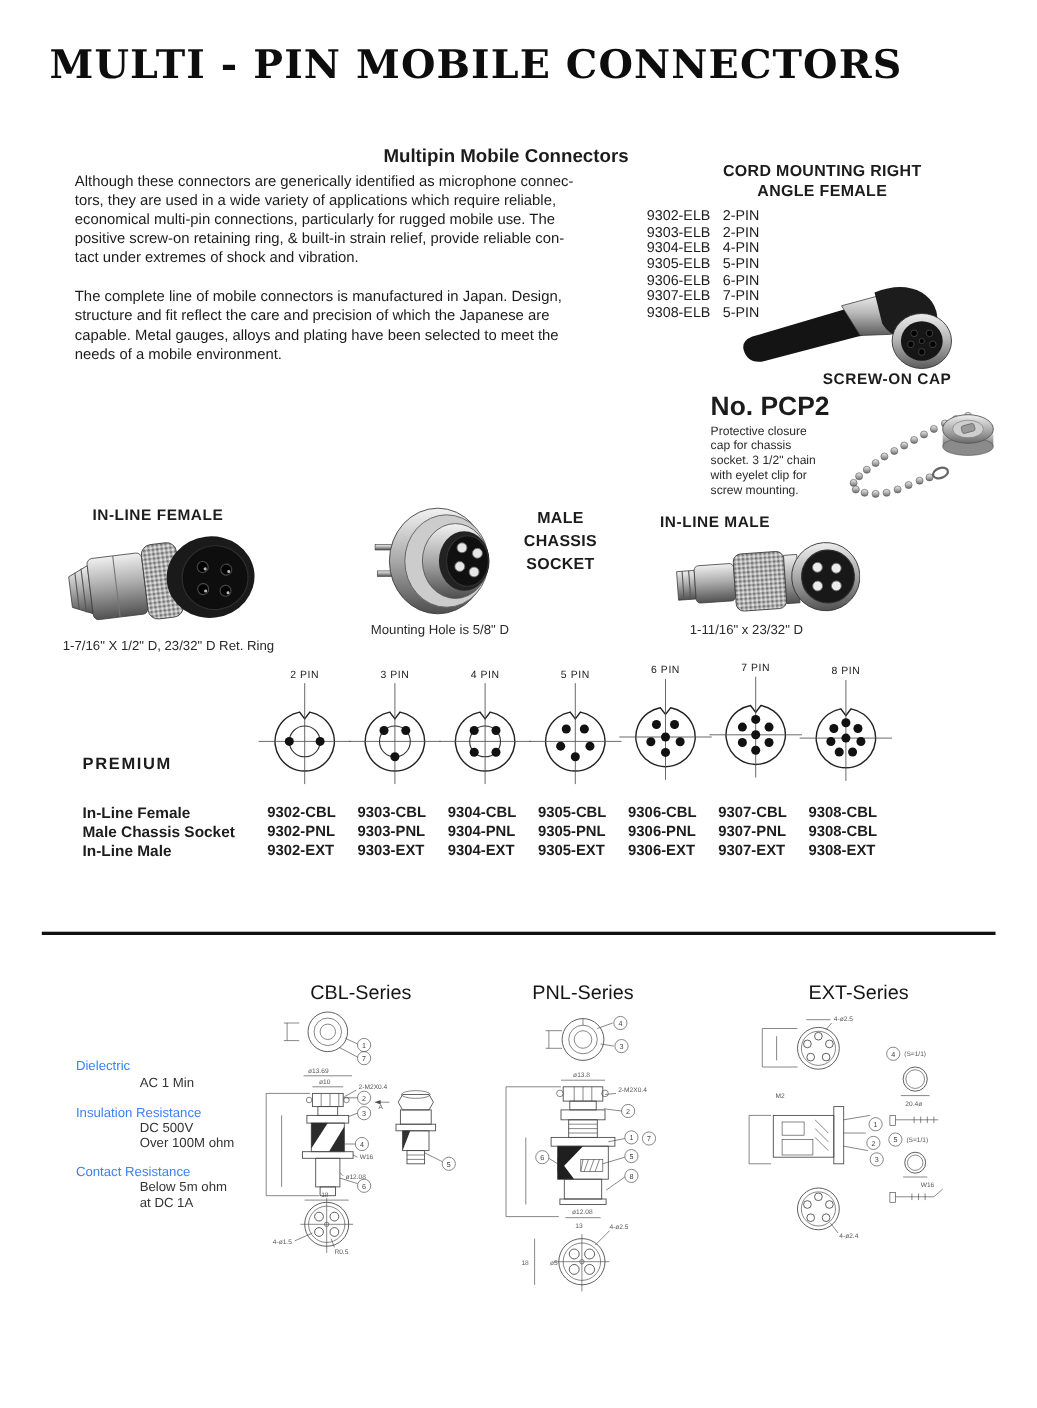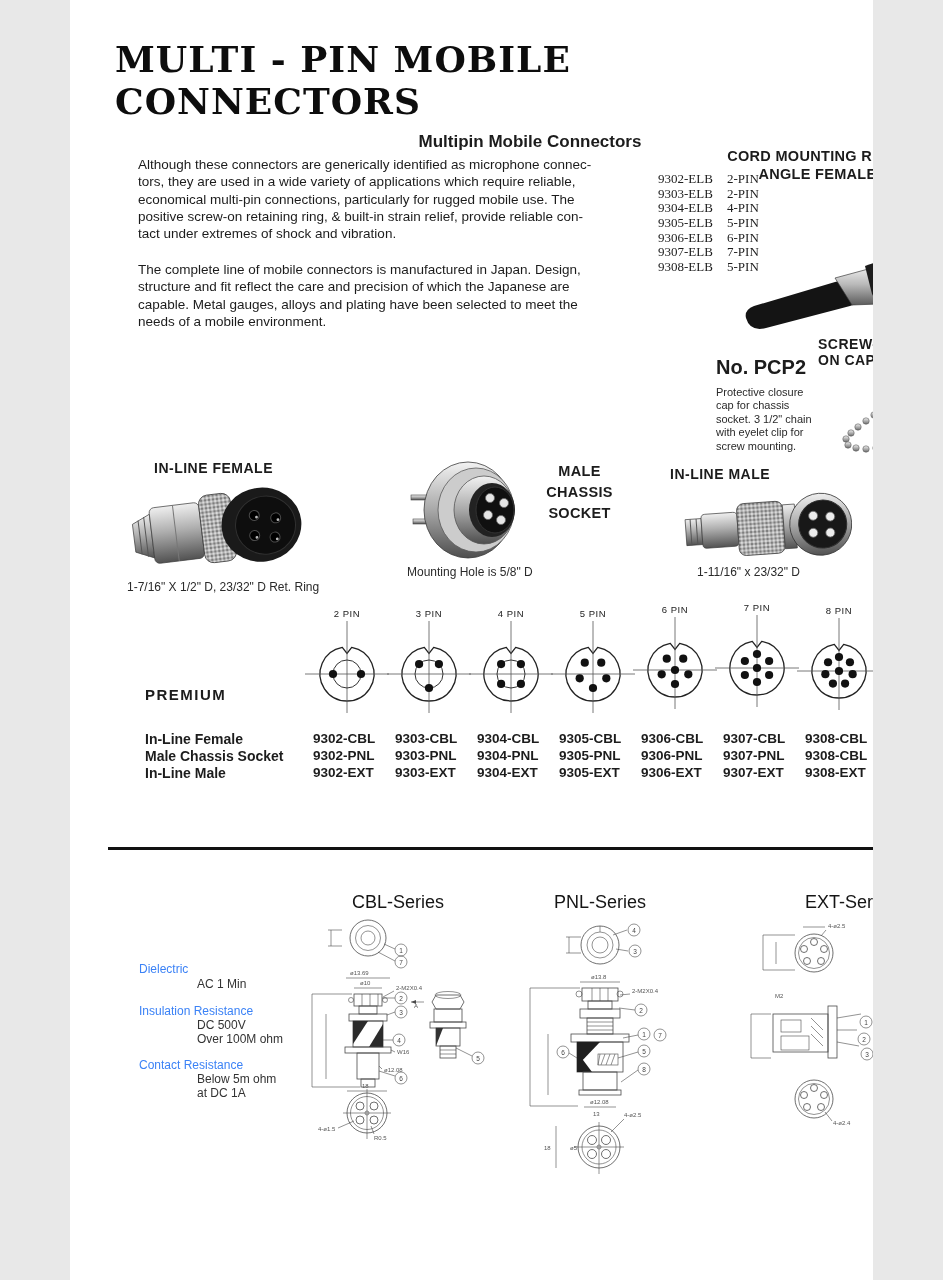--- a/index.html
+++ b/index.html
@@ -1,27 +1,27 @@
 <!DOCTYPE html>
 <html><head>
 <meta charset="utf-8">
 <style>
   html,body{margin:0;padding:0;background:#e8e8e8;}
-  .page{position:relative;width:803px;height:1280px;background:#ffffff;margin:0 auto;
+  .page{position:relative;width:943px;height:1280px;background:#ffffff;margin:0 auto;
         font-family:"Liberation Sans", sans-serif;color:#1c1c1c;overflow:hidden;}
   .abs{position:absolute;}
   .title{font-family:"DejaVu Serif", serif;font-weight:bold;font-size:36px;letter-spacing:1px;color:#0d0d0d;}
   .subtitle{font-size:17px;font-weight:bold;text-align:center;margin-top:17px;}
   .body-text{font-size:13.5px;line-height:17.3px;white-space:pre-line;}
   .sec-head{font-size:14px;font-weight:bold;letter-spacing:.5px;}
   .sec-head-c{font-size:14.5px;font-weight:bold;text-align:center;line-height:18px;letter-spacing:.3px;}
   .caption{font-size:12px;color:#2a2a2a;}
   .elb-row{display:flex;height:14.7px;font-size:13px;}
   .elb-code{width:69px;}
-  .pcp2-title{font-size:20px;font-weight:bold;}
+  .pcp2-title{font-size:24px;font-weight:bold;}
   .pcp2-desc{font-size:11px;line-height:13.4px;white-space:pre-line;color:#2a2a2a;}
   .pin-block{position:absolute;width:88px;top:608px;}
   .pin-label{display:block;text-align:center;font-size:9.5px;letter-spacing:.5px;height:13px;color:#222;}
   .premium{font-size:15px;font-weight:bold;letter-spacing:1.5px;}
   .ptable{position:absolute;left:75px;top:731px;}
   .prow{display:flex;height:17px;align-items:flex-start;}
   .plabel{width:168px;font-size:14px;font-weight:bold;}
   .pcell{width:82px;font-size:13.5px;font-weight:bold;}
   .divider{position:absolute;left:38px;top:847px;width:867px;height:3px;background:#111;}
   .series-head{font-size:18px;text-align:right;width:104px;color:#151515;}
@@ -46,21 +46,21 @@
 economical multi-pin connections, particularly for rugged mobile use. The
 positive screw-on retaining ring, &amp; built-in strain relief, provide reliable con-
 tact under extremes of shock and vibration.</div>
   <div class="abs sec-head-c" style="left:600px;top:147px;width:295px;white-space:pre-line;">CORD MOUNTING RIGHT
 ANGLE FEMALE</div>
 
   <div class="abs body-text" style="left:68px;top:261px;width:500px;">The complete line of mobile connectors is manufactured in Japan.  Design,
 structure and fit reflect the care and precision of which the Japanese are
 capable. Metal gauges, alloys and plating have been selected to meet the
 needs of a mobile environment.</div>
-  <div class="abs" style="left:588px;top:171px;font-family:Liberation Serif, serif;">
+  <div class="abs" style="left:588px;top:188px;">
     <div class="elb-row">
         <span class="elb-code">9302-ELB</span>
         <span>2-PIN</span>
       </div>
     <div class="elb-row">
         <span class="elb-code">9303-ELB</span>
         <span>2-PIN</span>
       </div>
     <div class="elb-row">
         <span class="elb-code">9304-ELB</span>

